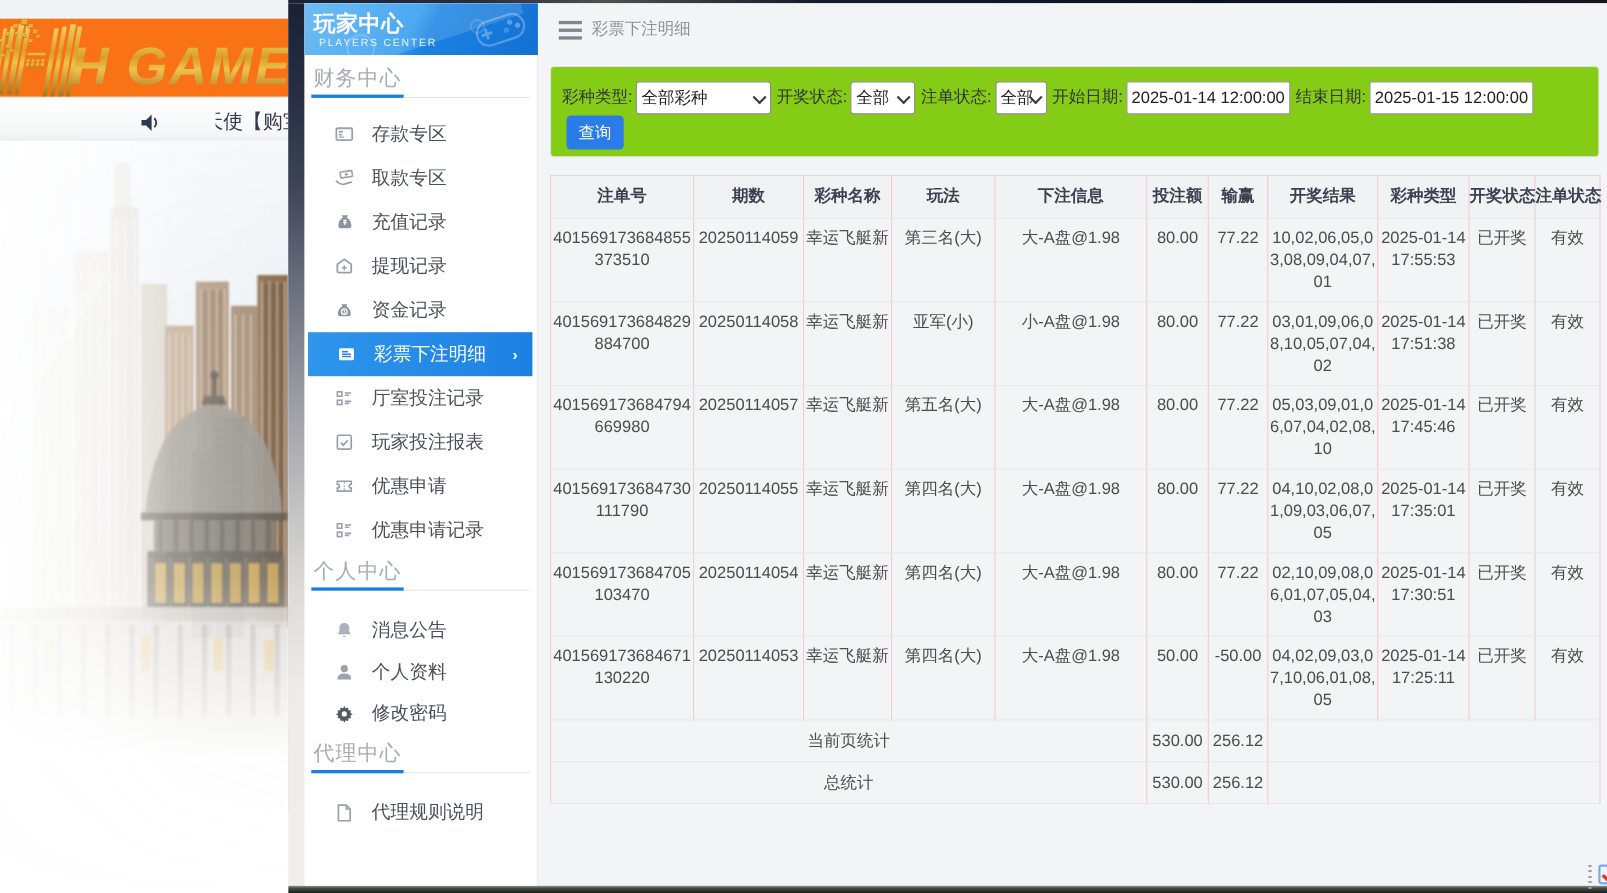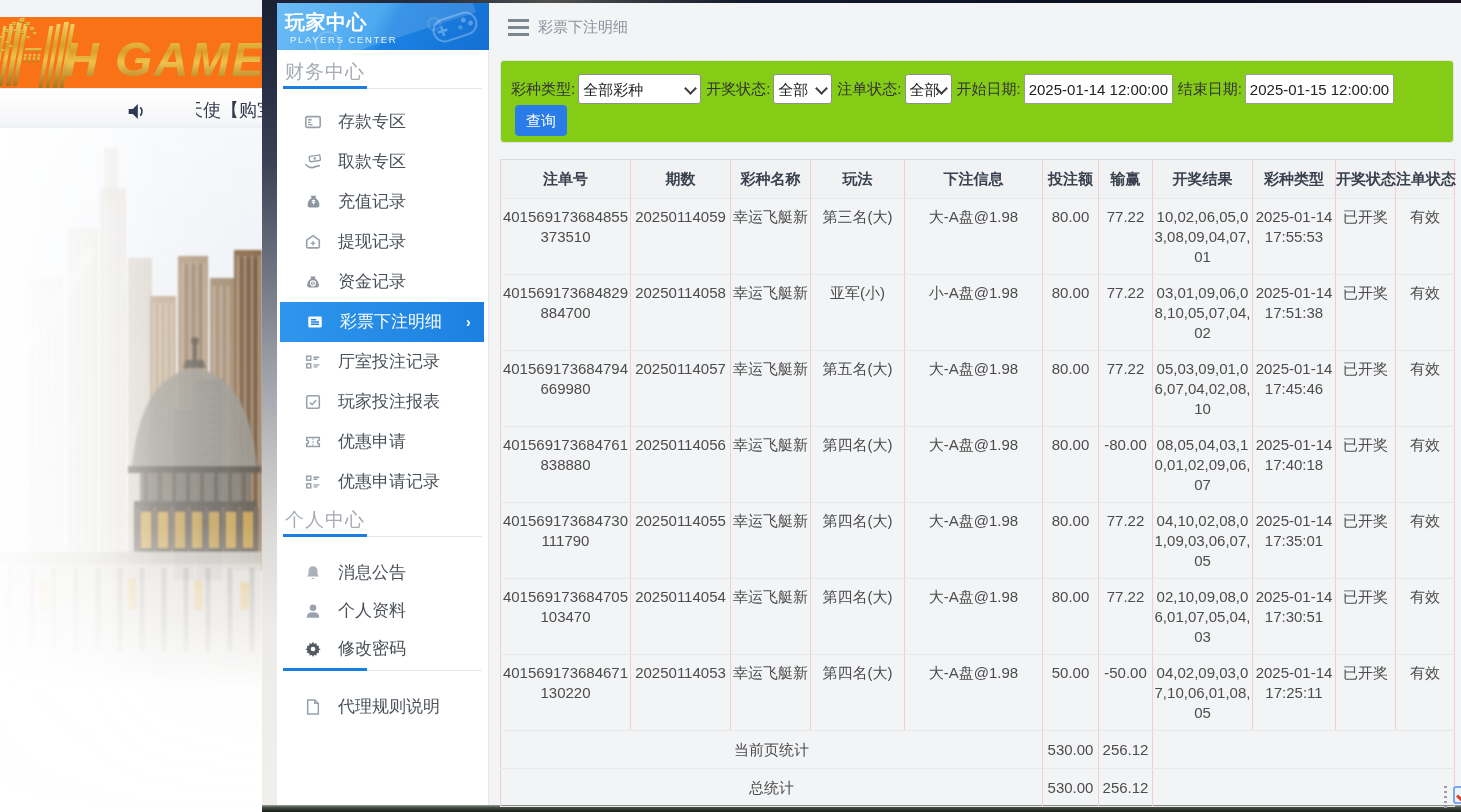--- a/index.html
+++ b/index.html
@@ -436,20 +436,21 @@
             <div class="sb-item">
               <span class="ic">
                 <svg width="18" height="18" viewBox="0 0 20 20">
                   <path d="M10 1.8 l1.2 2.4 2.6 -.6 .4 2.6 2.6 .4 -.6 2.6 2.4 1.2 -2.4 1.2 .6 2.6 -2.6 .4 -.4 2.6 -2.6 -.6 -1.2 2.4 -1.2 -2.4 -2.6 .6 -.4 -2.6 -2.6 -.4 .6 -2.6 -2.4 -1.2 2.4 -1.2 -.6 -2.6 2.6 -.4 .4 -2.6 2.6 .6 z" fill="#555b63"></path>
                   <circle cx="10" cy="10" r="2.6" fill="#fff"></circle>
                 </svg>
               </span>
               <span class="lbl">修改密码</span>
             </div>
           </div>
+          <div class="sb-section-title">代理中心</div>
           <div class="sb-underline"></div>
           <div class="sb-items sec-2">
             <div class="sb-item">
               <span class="ic">
                 <svg width="16" height="18" viewBox="0 0 18 20">
                   <path d="M3 2 h8 l4 4 v12 H3 z" fill="none" stroke="#98a0aa" stroke-width="1.7"></path>
                   <path d="M11 2 v4 h4" fill="none" stroke="#98a0aa" stroke-width="1.5"></path>
                 </svg>
               </span>
               <span class="lbl">代理规则说明</span>
@@ -564,33 +565,20 @@
                 <td class="c3">第五名(大)</td>
                 <td class="c4">大-A盘@1.98</td>
                 <td class="c5">80.00</td>
                 <td class="c6">77.22</td>
                 <td class="c7">05,03,09,01,06,07,04,02,08,10</td>
                 <td class="c8">2025-01-14 17:45:46</td>
                 <td class="c9">已开奖</td>
                 <td class="c10">有效</td>
               </tr>
               <tr class="data-row">
-                <td class="c0">401569173684761838880</td>
-                <td class="c1">20250114056</td>
-                <td class="c2">幸运飞艇新</td>
-                <td class="c3">第四名(大)</td>
-                <td class="c4">大-A盘@1.98</td>
-                <td class="c5">80.00</td>
-                <td class="c6">-80.00</td>
-                <td class="c7">08,05,04,03,10,01,02,09,06,07</td>
-                <td class="c8">2025-01-14 17:40:18</td>
-                <td class="c9">已开奖</td>
-                <td class="c10">有效</td>
-              </tr>
-              <tr class="data-row">
                 <td class="c0">401569173684730111790</td>
                 <td class="c1">20250114055</td>
                 <td class="c2">幸运飞艇新</td>
                 <td class="c3">第四名(大)</td>
                 <td class="c4">大-A盘@1.98</td>
                 <td class="c5">80.00</td>
                 <td class="c6">77.22</td>
                 <td class="c7">04,10,02,08,01,09,03,06,07,05</td>
                 <td class="c8">2025-01-14 17:35:01</td>
                 <td class="c9">已开奖</td>

